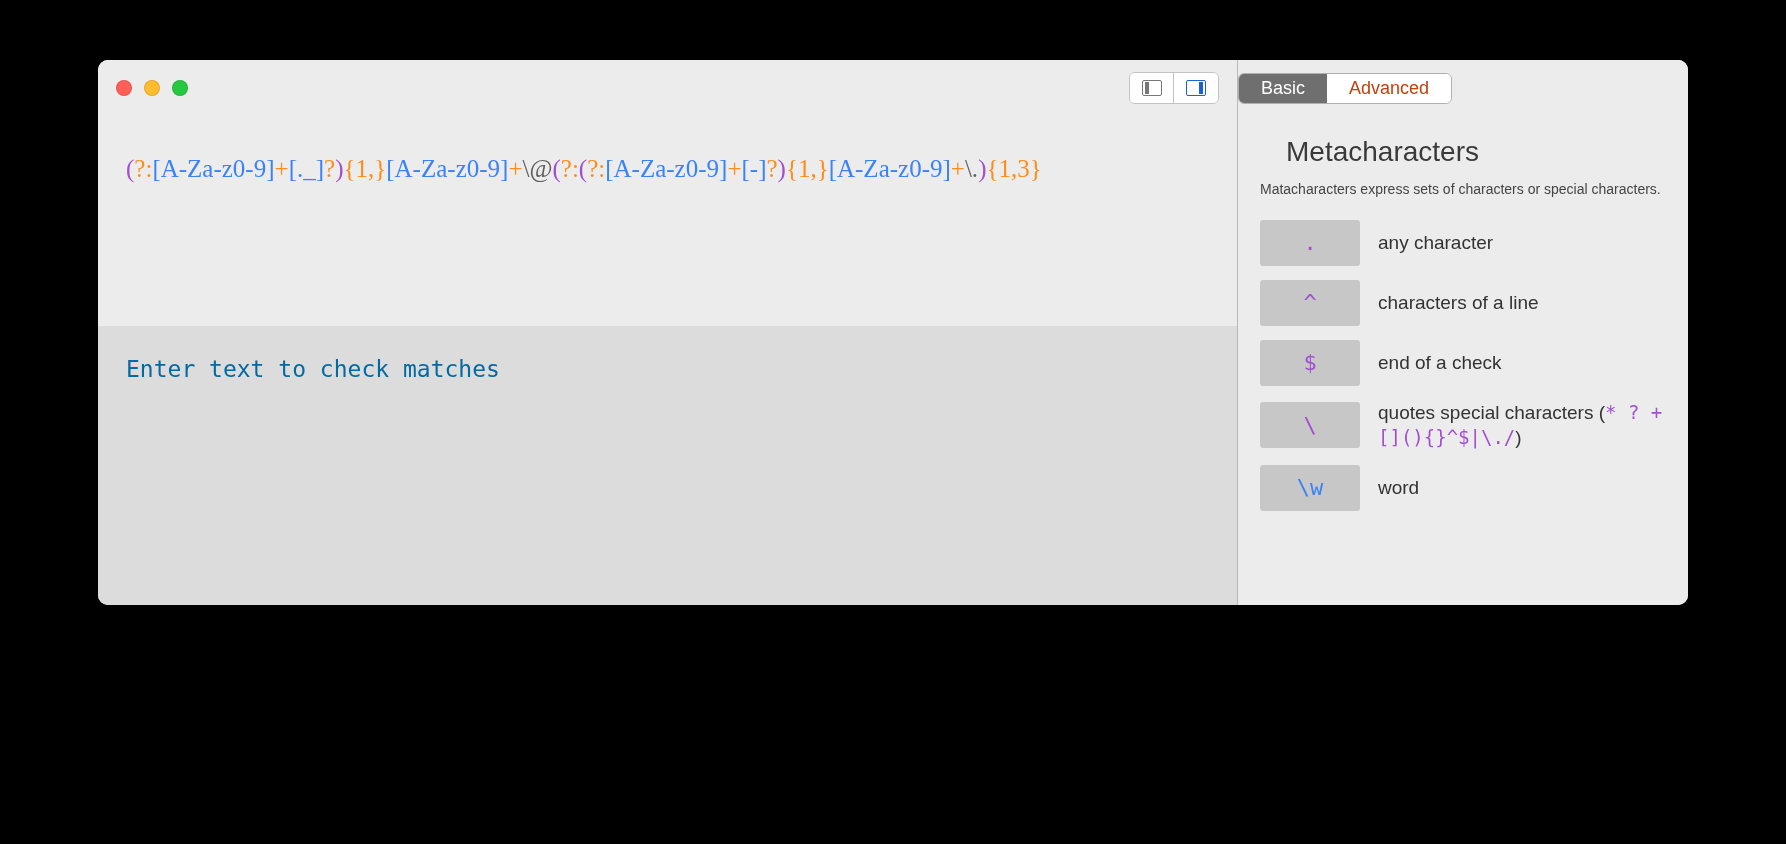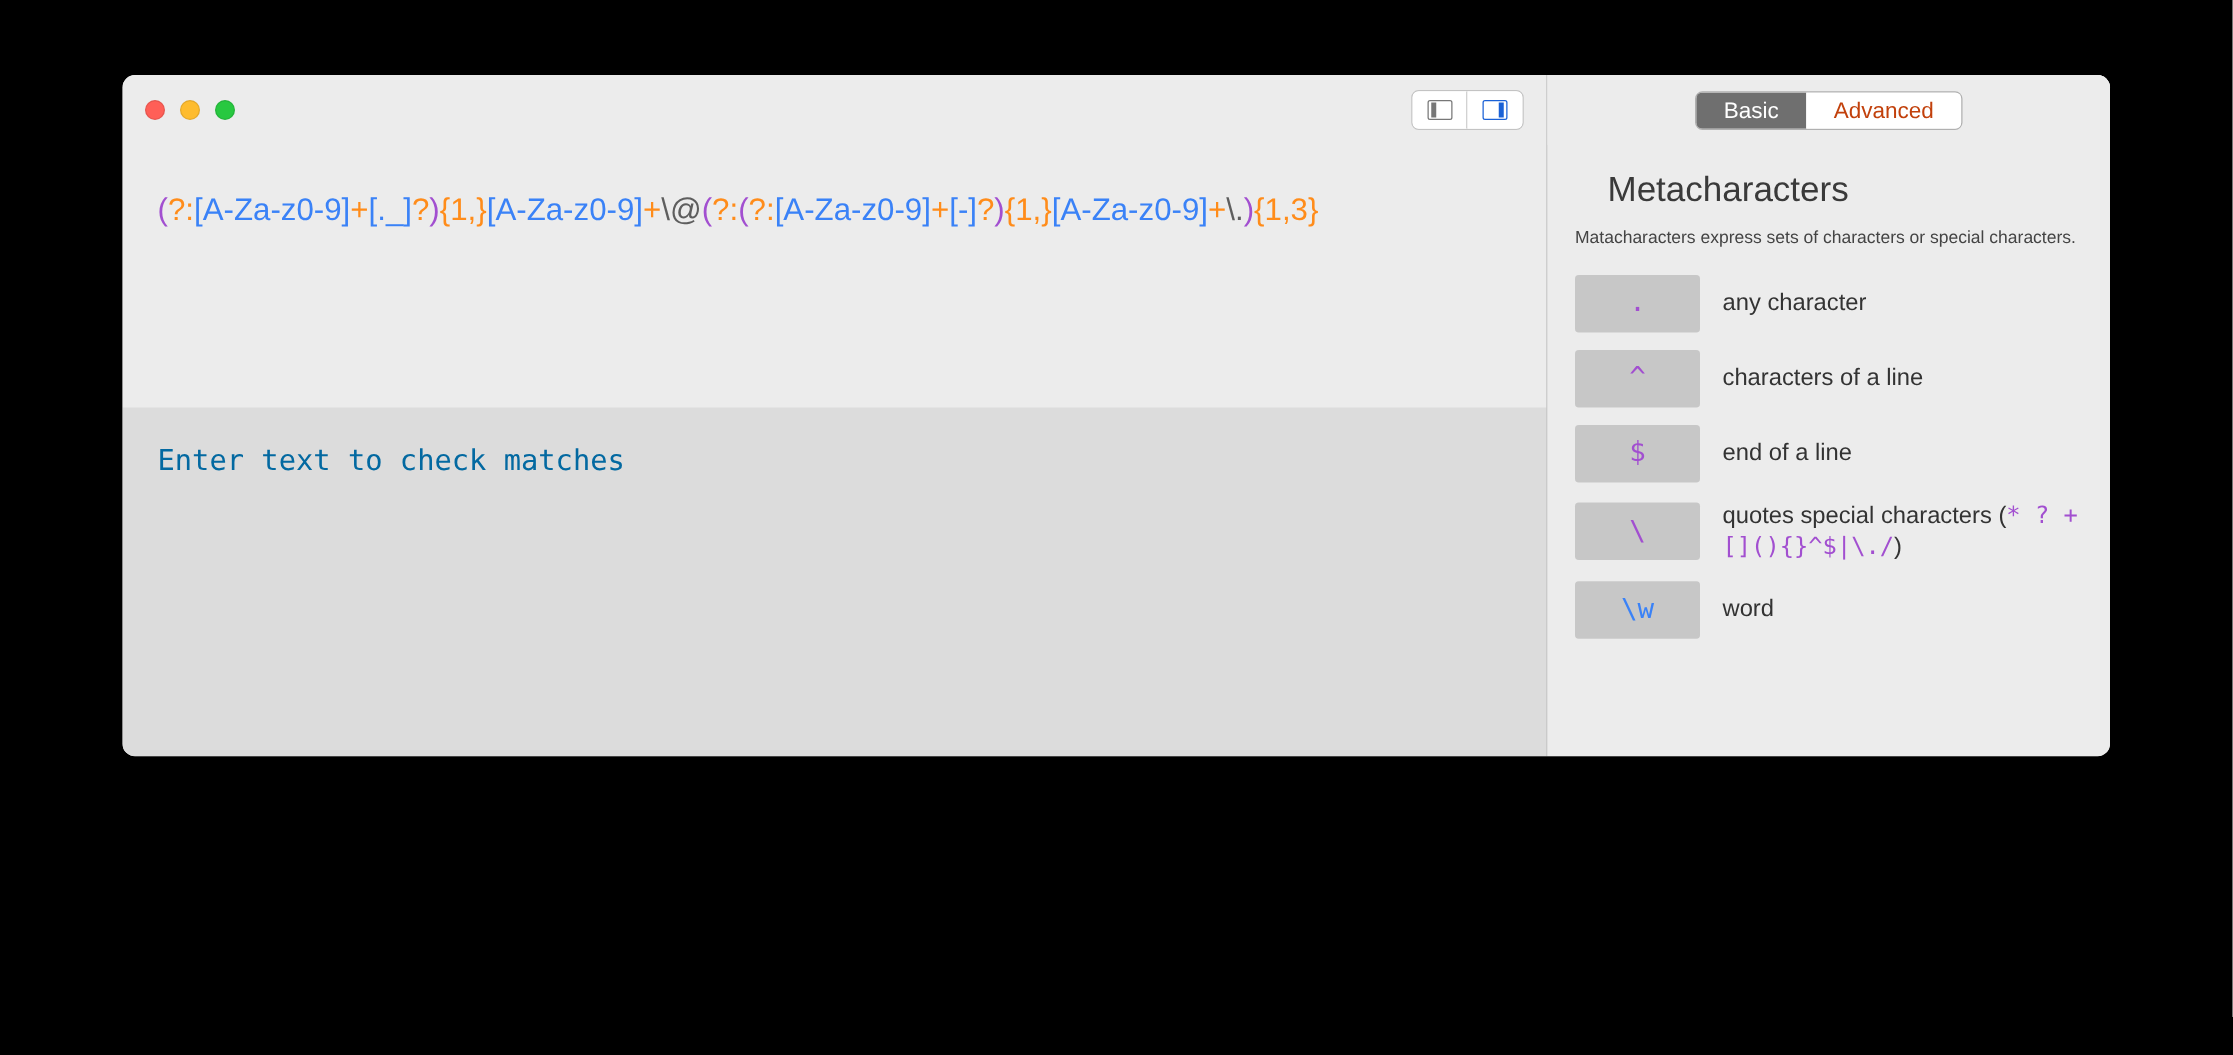--- a/index.html
+++ b/index.html
@@ -94,21 +94,21 @@
       top: 1px;
       bottom: 1px;
       width: 4px;
       background: #1a61d6;
     }
     .panel-icon.right {
       border-color: #1a61d6;
     }
     .regex-area {
       padding: 30px 28px 40px 28px;
-      font-family: Liberation Sans, sans-serif;
+      font-family: Liberation Serif, serif;
       font-size: 25px;
       line-height: 1.8;
       flex: 0 0 auto;
       background: #ececec;
       min-height: 210px;
     }
     .regex-area .c-purple { color: #a24fd0; }
     .regex-area .c-orange { color: #ff8c1a; }
     .regex-area .c-blue { color: #3a82f7; }
     .regex-area .c-gray { color: #5e5e5e; }
@@ -123,21 +123,20 @@
     .right-pane {
       width: 450px;
       display: flex;
       flex-direction: column;
       background: #ececec;
     }
     .right-titlebar {
       height: 56px;
       display: flex;
       align-items: center;
-      justify-content: center;
       background: #ececec;
     }
     .seg-control {
       display: inline-flex;
       border: 1px solid #b0b0b0;
       border-radius: 6px;
       overflow: hidden;
     }
     .seg-btn {
       padding: 4px 22px;
@@ -247,21 +246,21 @@
           <div class="meta-item">
             <div class="meta-symbol">
               <span class="sym-purple">^</span>
             </div>
             <div class="meta-label">characters of a line</div>
           </div>
           <div class="meta-item">
             <div class="meta-symbol">
               <span class="sym-purple">$</span>
             </div>
-            <div class="meta-label">end of a line</div>
+            <div class="meta-label">end of a check</div>
           </div>
           <div class="meta-item">
             <div class="meta-symbol">
               <span class="sym-purple">\</span>
             </div>
             <div class="meta-label">quotes special characters (<span class="code-purple">* ? +[](){}^$|\./</span>)</div>
           </div>
           <div class="meta-item">
             <div class="meta-symbol">
               <span class="sym-blue">\w</span>

